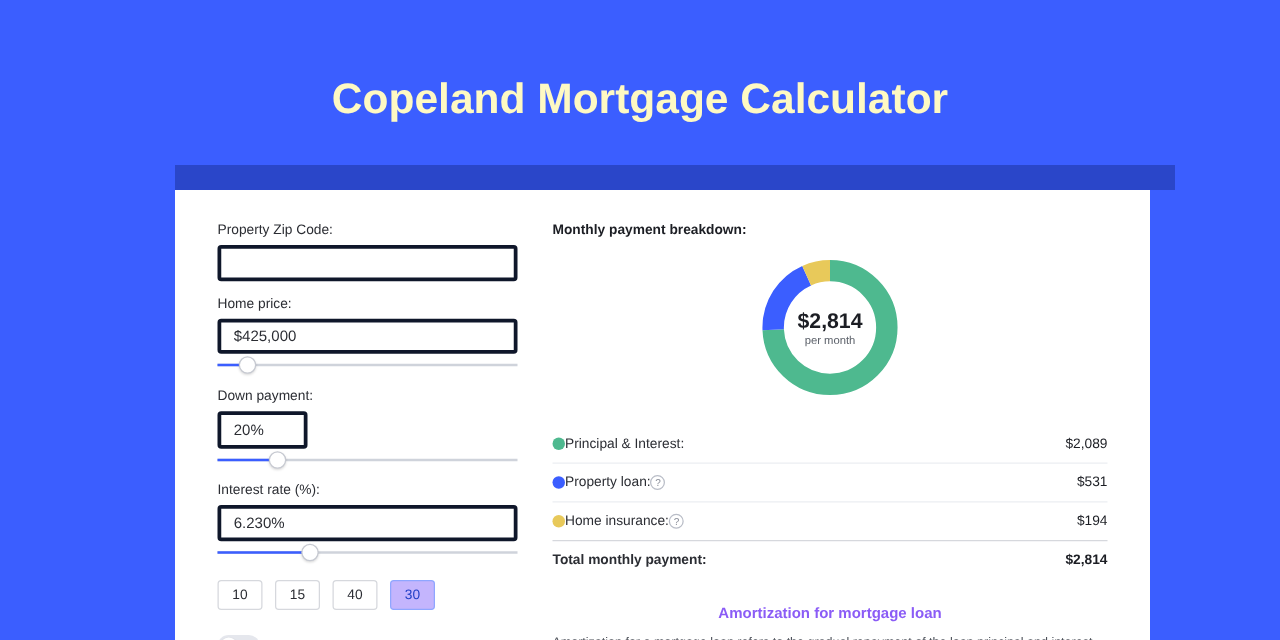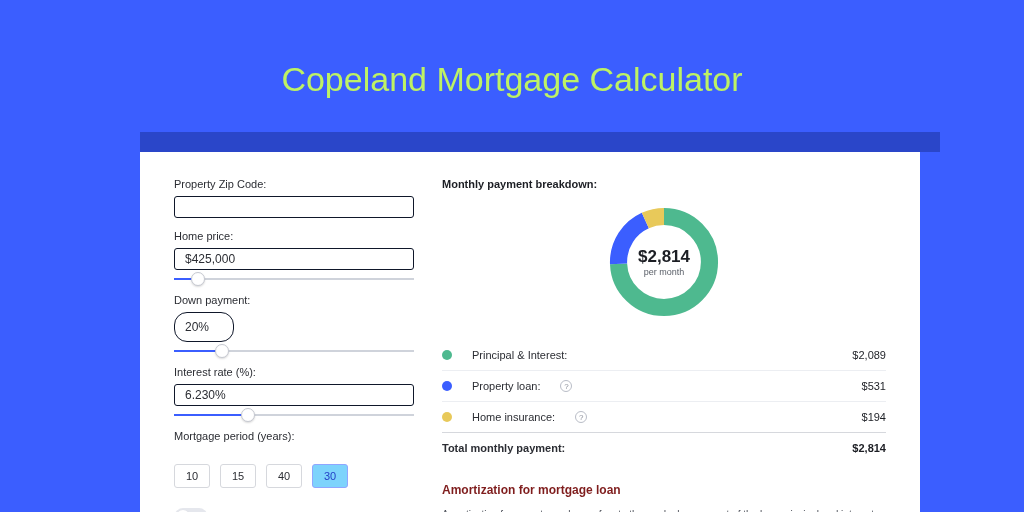--- a/index.html
+++ b/index.html
@@ -1,58 +1,58 @@
 <!DOCTYPE html>
 <html><head>
 <meta charset="utf-8">
 <style>
   * { box-sizing: border-box; margin: 0; padding: 0; }
   html, body { width: 1024px; height: 512px; overflow: hidden; font-family: -apple-system, BlinkMacSystemFont, "Segoe UI", Arial, sans-serif; }
   body { background: #3b5eff; }
   .stripe { position: absolute; left: 140px; top: 132px; width: 800px; height: 20px; background: #2a46c9; }
-  .title { text-align: center; color: #bef264; font-size: 34px; font-weight: 400; padding-top: 60px; }
+  .title { text-align: center; color: #fef9c3; font-size: 34px; font-weight: 700; padding-top: 60px; }
   .card { position: absolute; left: 140px; top: 152px; width: 780px; height: 400px; background: #fff; padding: 26px 34px; display: flex; gap: 28px; }
   .left { width: 240px; display: flex; flex-direction: column; }
   .label { font-size: 11px; color: #2b2d33; margin-bottom: 6px; margin-top: 12px; }
   .left .label:first-child { margin-top: 0; }
-  .input { width: 100%; height: 30px; border: 1px solid #0f172a; border-radius: 3px; padding: 0 10px; font-size: 12px; color: #2b2d33; }
+  .input { width: 100%; height: 30px; border: 3px solid #0f172a; border-radius: 3px; padding: 0 10px; font-size: 12px; color: #2b2d33; }
   .row { display: flex; gap: 8px; }
-  .row .input.short { width: 60px; border-radius: 13px; }
+  .row .input.short { width: 72px; }
   .slider { position: relative; height: 14px; margin-top: 2px; }
   .slider::before { content: ""; position: absolute; left: 0; right: 0; top: 6px; height: 2px; background: #cfd3db; }
   .slider-fill { position: absolute; left: 0; top: 6px; height: 2px; background: #3b5eff; }
   .slider-thumb { position: absolute; top: 0; width: 14px; height: 14px; background: #fff; border: 1px solid #c6c9d1; border-radius: 50%; box-shadow: 0 1px 2px rgba(0,0,0,0.15); transform: translateX(-50%); }
   .pills { display: flex; gap: 10px; margin-top: 16px; }
   .pill { width: 36px; height: 24px; border: 1px solid #d6d8dd; border-radius: 3px; font-size: 11px; display: flex; align-items: center; justify-content: center; color: #2b2d33; cursor: pointer; }
-  .pill.active { background: #7dd3fc; border-color: #8fa6ff; color: #2441c7; }
+  .pill.active { background: #c4b5fd; border-color: #8fa6ff; color: #2441c7; }
   .vet-row { display: flex; align-items: center; gap: 10px; margin-top: 20px; }
   .toggle { width: 34px; height: 18px; background: #e5e7ed; border-radius: 9px; position: relative; }
   .toggle::after { content: ""; position: absolute; width: 14px; height: 14px; top: 2px; left: 2px; background: #fff; border-radius: 50%; box-shadow: 0 1px 2px rgba(0,0,0,0.2); }
   .vet-label { font-size: 11px; color: #2b2d33; }
   .right { flex: 1; display: flex; flex-direction: column; }
   .section-title { font-size: 11px; font-weight: 700; color: #1c1e24; margin-bottom: 12px; }
   .donut-wrap { display: flex; justify-content: center; margin-bottom: 18px; }
   .donut { position: relative; width: 120px; height: 120px; }
   .donut svg { width: 120px; height: 120px; transform: rotate(-90deg); }
   .donut-center { position: absolute; inset: 0; display: flex; flex-direction: column; align-items: center; justify-content: center; }
   .donut-amt { font-size: 17px; font-weight: 700; color: #1c1e24; }
   .donut-sub { font-size: 9px; color: #5b6069; }
   .breakdown { display: flex; flex-direction: column; }
   .brow { display: flex; align-items: center; justify-content: space-between; padding: 9px 0; border-top: 1px solid #eceef2; }
   .brow:first-child { border-top: none; }
   .brow.total { border-top: 1px solid #d6d8dd; }
-  .brow-left { display: flex; align-items: center; gap: 20px; font-size: 11px; color: #2b2d33; }
+  .brow-left { display: flex; align-items: center; gap: 0; font-size: 11px; color: #2b2d33; }
   .dot { width: 10px; height: 10px; border-radius: 50%; }
   .dot.green { background: #4eb98f; }
   .dot.blue { background: #3b5eff; }
   .dot.yellow { background: #e8c95a; }
   .info { width: 12px; height: 12px; border: 1px solid #b9bdc7; border-radius: 50%; font-size: 8px; display: inline-flex; align-items: center; justify-content: center; color: #8a8e99; }
   .brow-val { font-size: 11px; color: #1c1e24; }
   .total .brow-left, .total .brow-val { font-weight: 700; }
-  .amort-title { font-size: 12px; font-weight: 700; color: #7f1d1d; margin-top: 20px; margin-bottom: 10px; }
+  .amort-title { font-size: 12px; font-weight: 700; color: #8b5cf6; margin-top: 20px; margin-bottom: 10px; text-align: center; }
   .amort-text { font-size: 10px; color: #4a4e57; line-height: 1.5; }
 </style>
 </head>
 <body>
 
 <div class="stripe"></div>
 <div class="title">Copeland Mortgage Calculator</div>
 
 <div class="card">
   <div class="left">
@@ -76,21 +76,20 @@
       <div class="slider-thumb" style="left: 20%;"></div>
     </div>
 
     <div class="label">Interest rate (%):</div>
     <input class="input" value="6.230%" style="">
     <div class="slider">
       <div class="slider-fill" style="width: 31%;"></div>
       <div class="slider-thumb" style="left: 31%;"></div>
     </div>
 
-    <div class="label">Mortgage period (years):</div>
     <div class="pills">
         <div class="pill">10</div>
         <div class="pill">15</div>
         <div class="pill">40</div>
         <div class="pill active">30</div>
       </div>
 
     <div class="vet-row">
       <div class="toggle"></div>
       <div class="vet-label">I am veteran or military</div>

